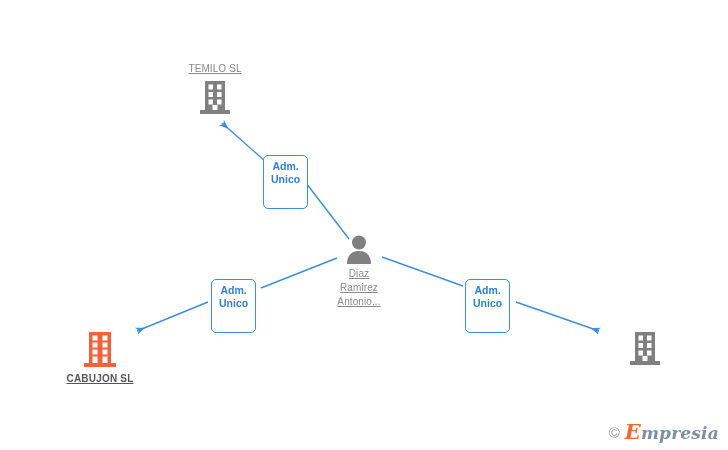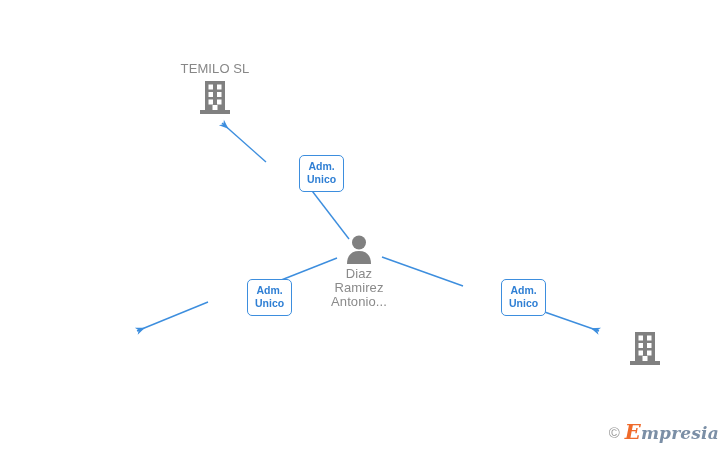--- a/index.html
+++ b/index.html
@@ -25,25 +25,26 @@
 
   
   .node {
     position: absolute;
     display: flex;
     flex-direction: column;
     align-items: center;
     z-index: 3;
   }
   .node-label {
-    font-size: 13px;
+    font-size: 10px;
     line-height: 14px;
     text-align: center;
     white-space: pre-line;
     letter-spacing: 0.1px;
+    text-decoration: underline;
   }
   .company .node-label {
     color: #878787;
   }
   .company.focus .node-label {
     color: #555555;
     font-weight: bold;
     letter-spacing: 0.2px;
   }
   .person .node-label {
@@ -60,24 +61,23 @@
     position: absolute;
     box-sizing: border-box;
     border: 1.5px solid #3d8ede;
     border-radius: 5px;
     background: #ffffff;
     color: #2f7fd4;
     font-size: 10.5px;
     font-weight: bold;
     line-height: 13px;
     text-align: center;
-    padding: 4px 7px 5px 7px;
+    padding: 4px 7px 22px 7px;
     white-space: pre-line;
     z-index: 4;
-    margin-left: 36px;
   }
 
   
   #watermark {
     position: absolute;
     right: 9px;
     bottom: 8px;
     display: flex;
     align-items: center;
     gap: 5px;
@@ -148,20 +148,35 @@
   <div class="node person" style="left:315px; top:234px; width:88px;">
     <svg class="person-ico" width="30" height="30" viewBox="0 0 30 30">
       <circle cx="15" cy="8.5" r="7" fill="#808080"></circle>
       <path d="M15 17 C6.5 17 3 22.5 3 30 L27 30 C27 22.5 23.5 17 15 17 Z" fill="#808080"></path>
     </svg>
     <span class="node-label label-below">Diaz
 Ramirez
 Antonio...</span>
   </div>
 
+  <div class="node company focus" style="left:50px; top:331px; width:100px;">
+    <svg class="bld" width="34" height="38" viewBox="0 0 34 38">
+      <rect x="6" y="1" width="22" height="31" fill="#f4613a"></rect>
+      <rect x="1" y="32" width="32" height="4" fill="#f4613a"></rect>
+      <rect x="9.5" y="4.5" width="5" height="5" fill="#ffffff"></rect>
+      <rect x="19.5" y="4.5" width="5" height="5" fill="#ffffff"></rect>
+      <rect x="9.5" y="11.5" width="5" height="5" fill="#ffffff"></rect>
+      <rect x="19.5" y="11.5" width="5" height="5" fill="#ffffff"></rect>
+      <rect x="9.5" y="18.5" width="5" height="5" fill="#ffffff"></rect>
+      <rect x="19.5" y="18.5" width="5" height="5" fill="#ffffff"></rect>
+      <rect x="9.5" y="25.5" width="5" height="6.5" fill="#ffffff"></rect>
+      <rect x="19.5" y="25.5" width="5" height="6.5" fill="#ffffff"></rect>
+    </svg>
+    <span class="node-label label-below">CABUJON SL</span>
+  </div>
 
   <div class="node company" style="left:595px; top:331px; width:100px;">
     <svg class="bld" width="32" height="36" viewBox="0 0 32 36">
       <rect x="6" y="1" width="20" height="29" fill="#808080"></rect>
       <rect x="1" y="30" width="30" height="4" fill="#808080"></rect>
       <rect x="9.5" y="4.5" width="4.5" height="5" fill="#ffffff"></rect>
       <rect x="18" y="4.5" width="4.5" height="5" fill="#ffffff"></rect>
       <rect x="9.5" y="12" width="4.5" height="5" fill="#ffffff"></rect>
       <rect x="18" y="12" width="4.5" height="5" fill="#ffffff"></rect>
       <rect x="9.5" y="19.5" width="4.5" height="5" fill="#ffffff"></rect>

